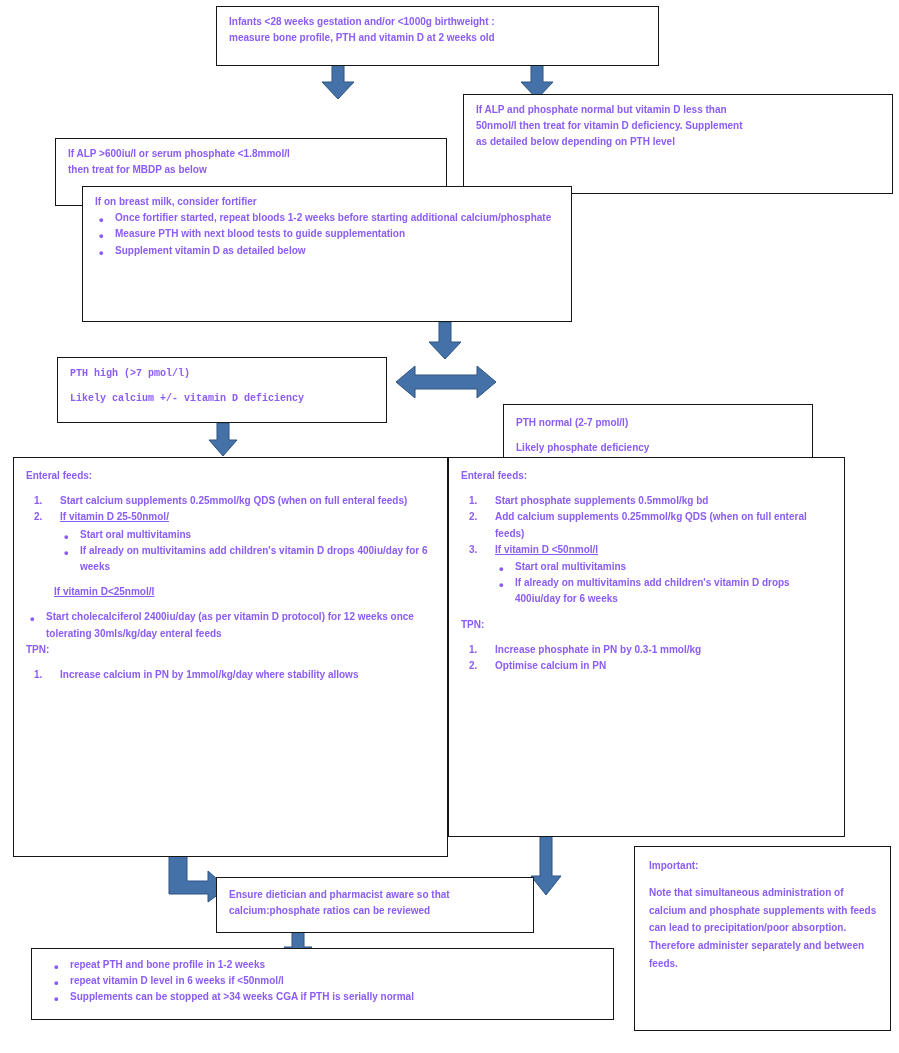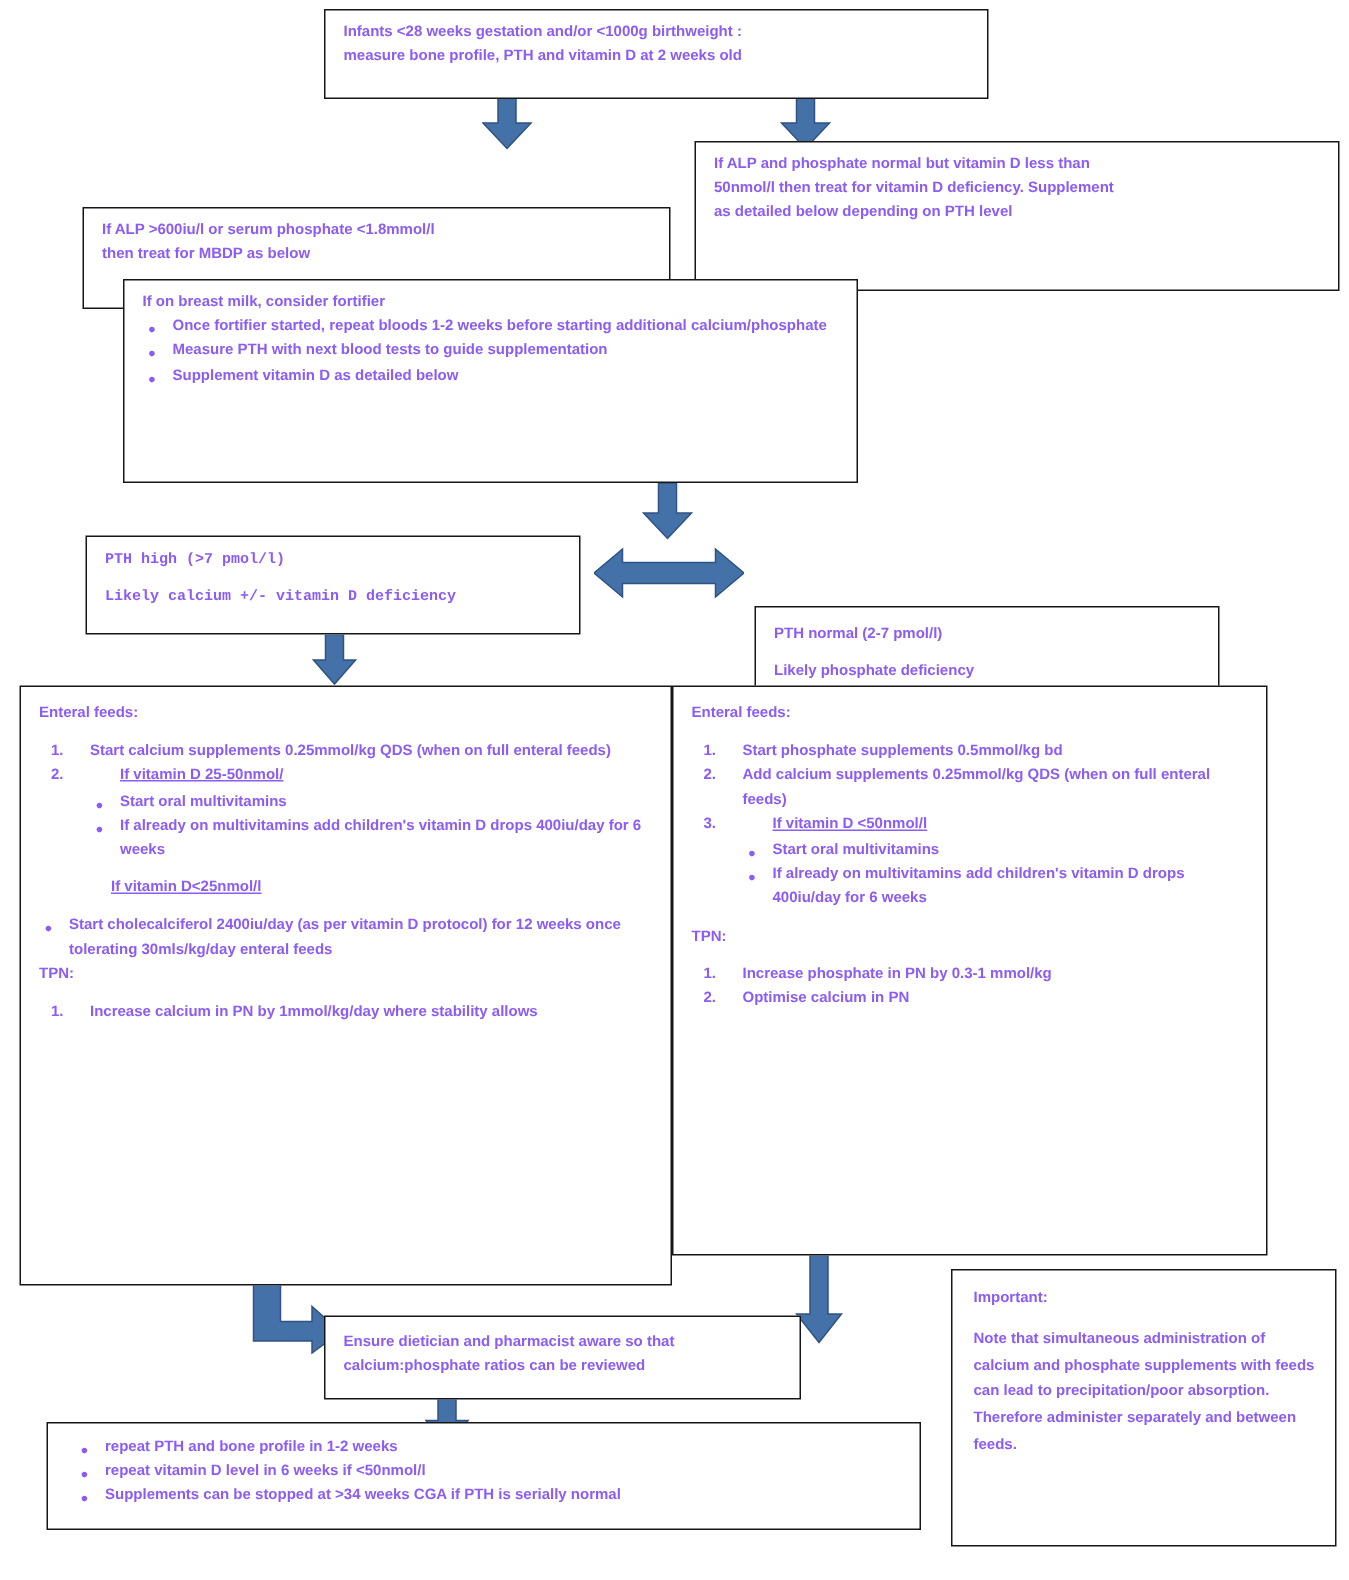--- a/index.html
+++ b/index.html
@@ -59,21 +59,21 @@
   }
   ol.num > li:before{
     content:counter(ni) ".";
     position:absolute;
     left:8px;
     top:0;
   }
   .indent1{padding-left:28px;}
   .indent2{padding-left:56px;}
   .indent3{padding-left:70px;}
-  .uline{text-decoration:underline;margin-left:20px;}
+  .uline{text-decoration:underline;}
 
   
   .arrow-down{
     position:absolute;
     z-index:2;
   }
   .arrow-down svg, .arrow-lr svg, .arrow-elbow svg{display:block;}
 </style>
 </head>
 <body>

